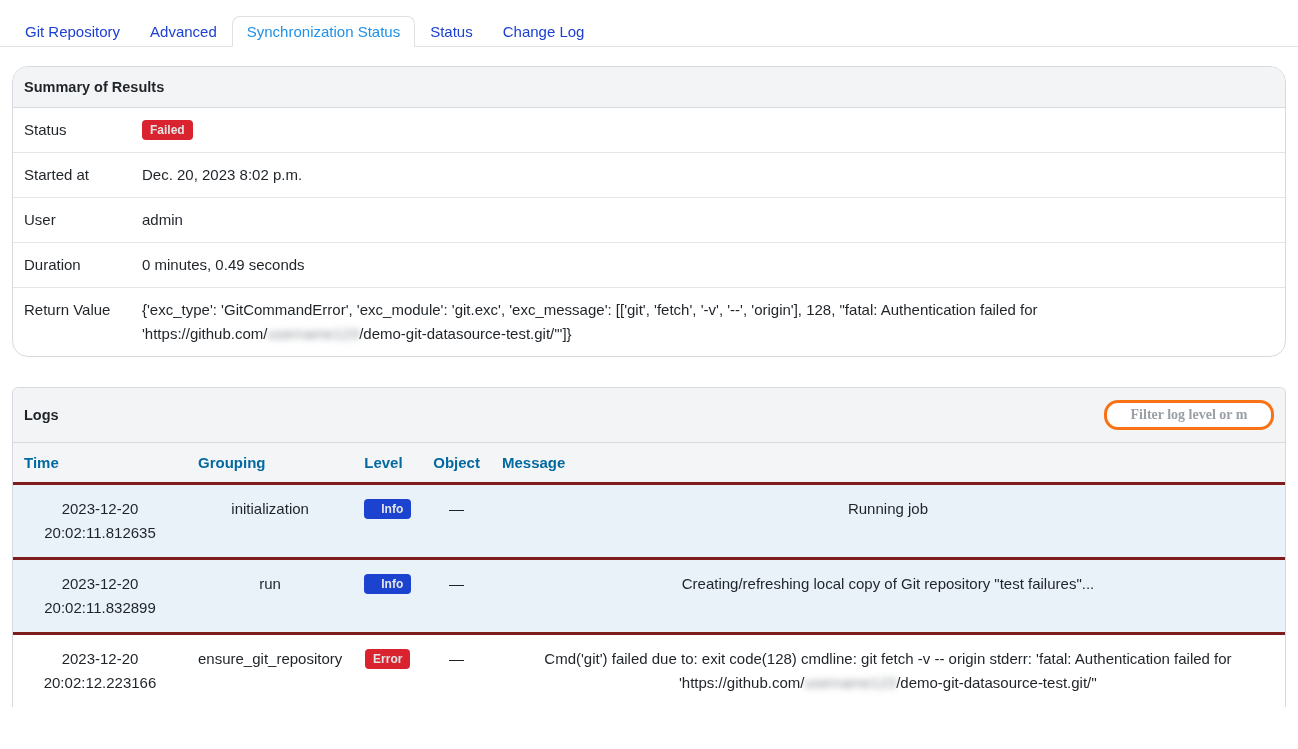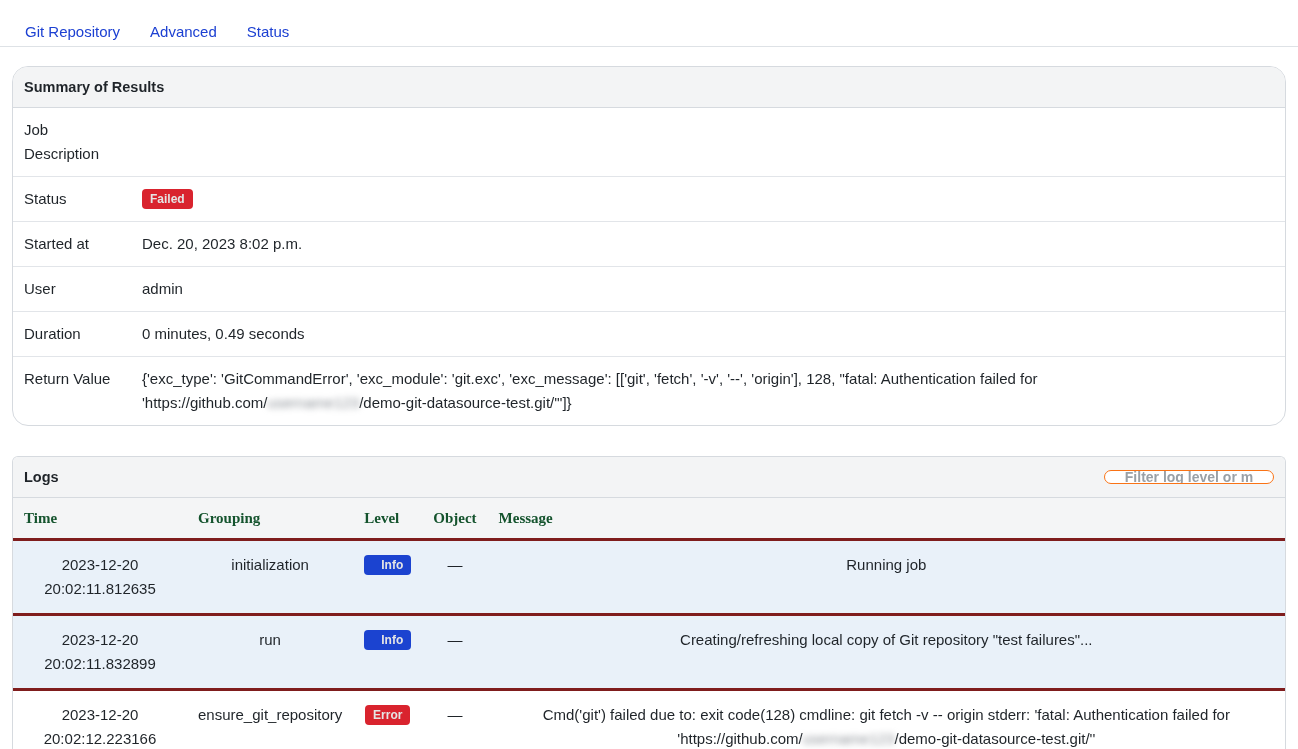--- a/index.html
+++ b/index.html
@@ -25,54 +25,52 @@
 
   
   .badge { display: inline-block; font-size: 12px; font-weight: 700; color: #e5e5e5; padding: 4px 8px 3px; border-radius: 4px; line-height: 13px; vertical-align: 1px; }
   .badge-danger { background: #d9232e; }
   .badge-info { background: #1b43d0; padding-left: 17px; }
 
   
   .redacted { filter: blur(3px); color: #8b9096; user-select: none; }
 
   
-  .filter-input { width: 170px; height: 14px; border: 1px solid #f97316; border-radius: 14px; padding: 2px 12px 3px; font-family: Liberation Sans, sans-serif; font-size: 14px; font-weight: 700; color: #495057; outline: none; text-align: center; }
+  .filter-input { width: 170px; height: 30px; border: 3px solid #f97316; border-radius: 14px; padding: 2px 12px 3px; font-family: Liberation Serif, serif; font-size: 14px; font-weight: 700; color: #495057; outline: none; text-align: center; }
   .filter-input::placeholder { color: #9aa0a6; opacity: 1; }
 
   
   table.logtable { width: 100%; border-collapse: collapse; font-size: 15px; }
   table.logtable thead th { text-align: left; padding: 11px 11px; background: #f4f5f6; border-bottom: 1px solid #cfd4d9; white-space: nowrap; }
-  table.logtable thead th a { color: #14532d; text-decoration: none; font-weight: 700; cursor: pointer; font-family: Liberation Serif, serif; }
+  table.logtable thead th a { color: #0369a1; text-decoration: none; font-weight: 700; cursor: pointer; }
   table.logtable td { padding: 12px 11px; vertical-align: top; line-height: 24px; border-top: 3px solid #7f1d1d; text-align: center; }
   tr.row-info td { background: #e9f1f9; }
   tr.row-plain td { background: #ffffff; }
   .col-time { width: 174px; }
   .col-grouping { width: 163px; }
   .col-level { width: 60px; }
   .col-object { width: 65px; }
   td.td-grouping { white-space: nowrap; }
 </style>
 </head>
 <body>
 
 <nav class="tabbar">
   <a class="tab">Git Repository</a>
   <a class="tab">Advanced</a>
+  <a class="tab active">Synchronization Status</a>
   <a class="tab">Status</a>
+  <a class="tab">Change Log</a>
 </nav>
 
 <section class="card summary">
   <div class="card-header">
     <span>Summary of Results</span>
   </div>
 
-  <div class="srow">
-    <div class="slabel">Job Description</div>
-    <div class="svalue"></div>
-  </div>
 
   <div class="srow">
     <div class="slabel">Status</div>
     <div class="svalue">
       <span class="badge badge-danger">Failed</span>
     </div>
   </div>
 
   <div class="srow">
     <div class="slabel">Started at</div>

